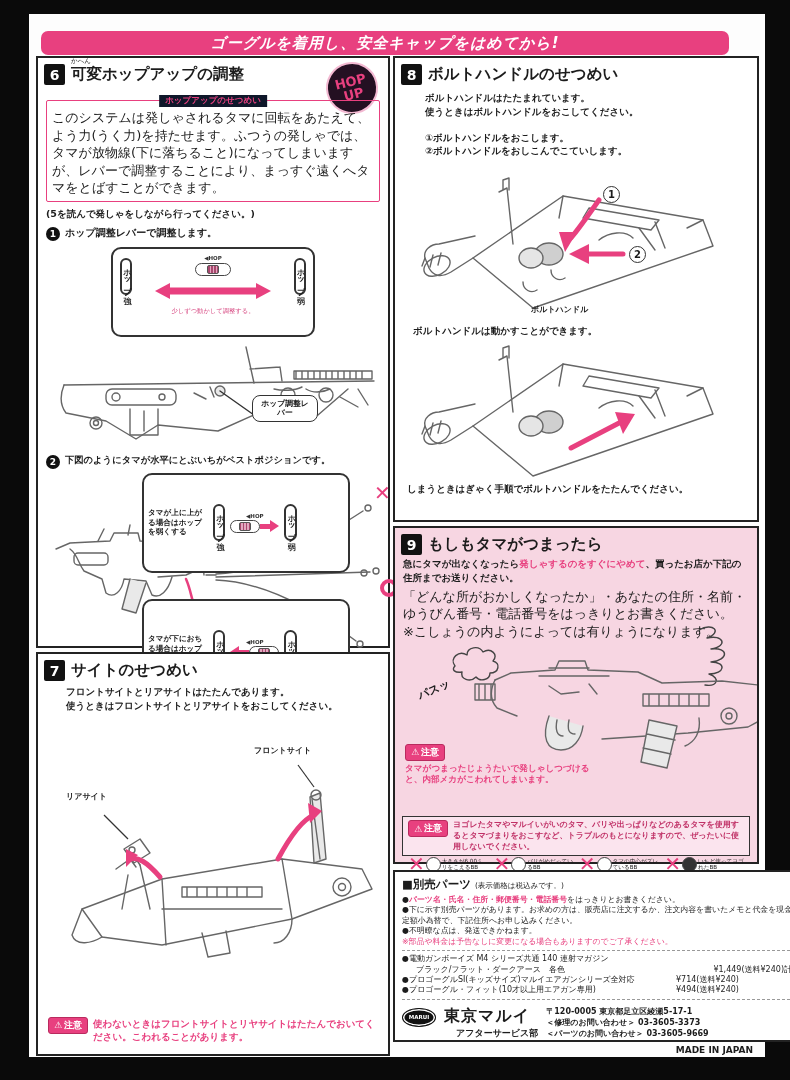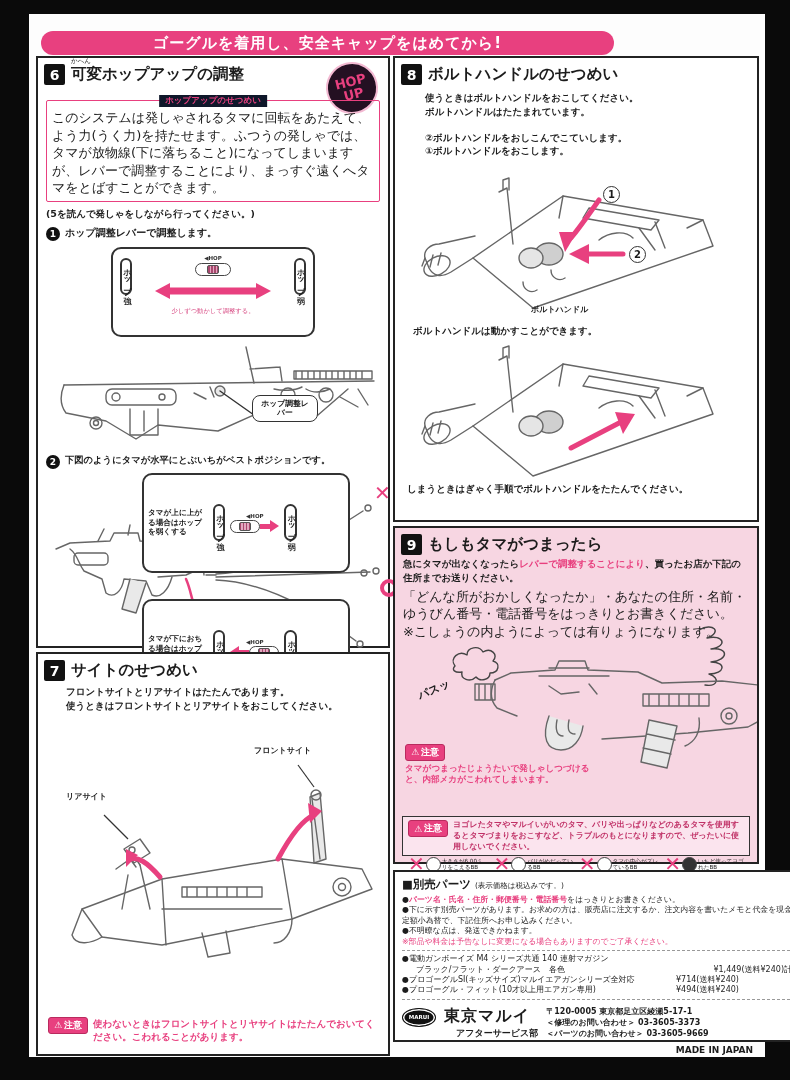--- a/index.html
+++ b/index.html
@@ -10,24 +10,24 @@
     color:#1c1c1c;
     position:relative;
     overflow:hidden;
   }
   .page {
     position:absolute; left:29px; top:14px; width:736px; height:1043px;
     background:#fdfdfd;
   }
   
   .banner {
-    position:absolute; left:12px; top:17px; width:573px; height:24px;
-    background:#e8407f; border-radius:12px;
+    position:absolute; left:12px; top:17px; width:688px; height:24px;
+    background:#e8407f; border-radius:7px;
     display:flex; align-items:center; justify-content:center;
-    color:#fff; font-weight:bold; font-size:15px; letter-spacing:1px;
+    color:#fff; font-weight:bold; font-size:15px; letter-spacing:1px;font-style:italic;
   }
   
   .sec { position:absolute; background:#fff; border:2px solid #222; }
   .sec-head { display:flex; align-items:center; gap:6px; padding:6px 8px 2px 6px; position:relative; }
   .sec-num {
     background:#111; color:#fff; min-width:21px; height:21px;
     display:flex; align-items:center; justify-content:center;
     font-size:14px; font-weight:bold; border-radius:2px;
   }
   .sec-title { font-size:15.5px; font-weight:bold; position:relative; }
@@ -358,26 +358,26 @@
       <span class="txt bold pink">使わないときはフロントサイトとリヤサイトはたたんでおいてください。こわれることがあります。</span>
     </div>
   </div>
 
   <div class="sec" style="left:364px; top:42px; width:366px; height:466px;">
     <div class="sec-head">
       <span class="sec-num">8</span>
       <span class="sec-title">ボルトハンドルのせつめい</span>
     </div>
     <div class="txt bold" style="margin:4px 8px 0 30px;">
+      <div>ボルトハンドルはたたまれています。</div>
       <div>使うときはボルトハンドルをおこしてください。</div>
-      <div>ボルトハンドルはたたまれています。</div>
     </div>
     <div class="txt bold" style="margin:12px 8px 0 30px;">
+      <div>①ボルトハンドルをおこします。</div>
       <div>②ボルトハンドルをおしこんでこていします。</div>
-      <div>①ボルトハンドルをおこします。</div>
     </div>
 
     <div class="diagram" style="height:158px; margin:4px 8px 0 8px;">
       <svg width="346" height="158">
         <g class="linework">
           <path d="M70,96 L160,34 300,58 310,84 130,146 z"></path>
           <path d="M160,34 l-4,22 M300,58 l-16,8 M186,46 l70,12 -8,10 -68,-12 z"></path>
           <path d="M96,30 l8,-4 6,56 M100,28 v-10 l6,-2 v12"></path>
           <path d="M70,96 l-22,14 c-10,6 -18,4 -22,-4 l-4,-10 c-2,-8 6,-14 14,-14 l36,-8"></path>
           <ellipse cx="34" cy="104" rx="14" ry="9" transform="rotate(-28 34 104)"></ellipse>
@@ -419,21 +419,21 @@
 
     <div class="txt bold" style="margin:4px 8px 0 12px;">しまうときはぎゃく手順でボルトハンドルをたたんでください。</div>
   </div>
 
   <div class="sec sec9" style="left:364px; top:512px; width:366px; height:338px;">
     <div class="sec-head">
       <span class="sec-num">9</span>
       <span class="sec-title">もしもタマがつまったら</span>
     </div>
     <div class="txt bold" style="margin:0 8px;">
-      <span>急にタマが出なくなったら</span><span class="pink">レバーで調整することにより</span><span>、買ったお店か下記の住所までお送りください。</span>
+      <span>急にタマが出なくなったら</span><span class="pink">発しゃするのをすぐにやめて</span><span>、買ったお店か下記の住所までお送りください。</span>
     </div>
     <div class="small" style="margin:3px 8px 0 8px;">
       <div>「どんな所がおかしくなったか」・あなたの住所・名前・ゆうびん番号・電話番号をはっきりとお書きください。</div>
       <div>※こしょうの内ようによっては有りょうになります。</div>
     </div>
 
     <div class="diagram" style="position:absolute; left:4px; top:96px; width:358px; height:150px;">
       <svg width="358" height="150">
         <g class="linework">
 

